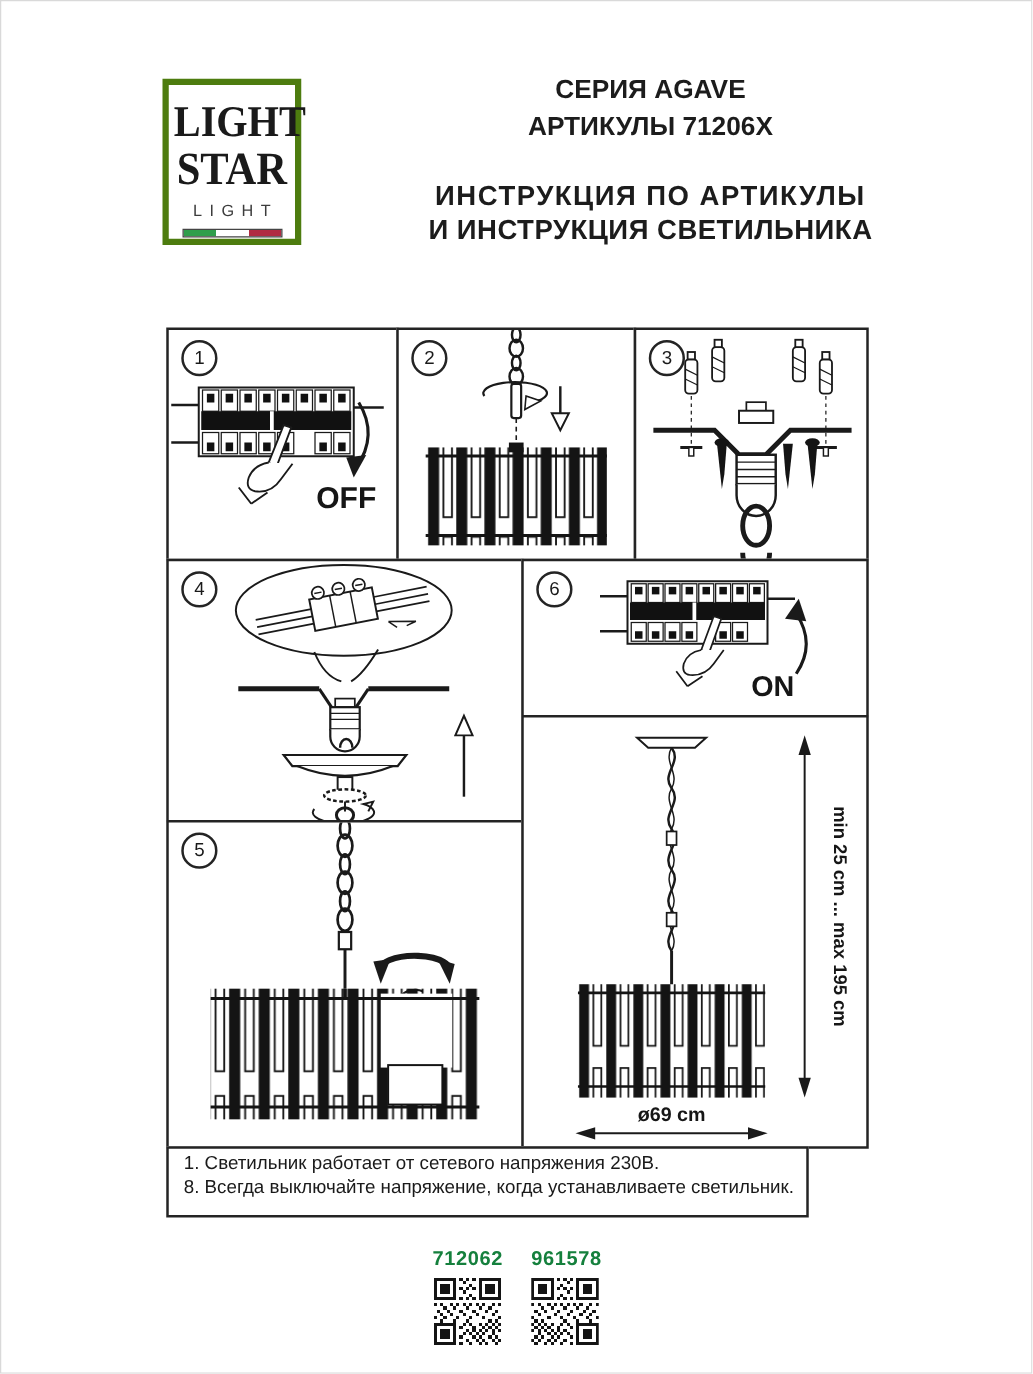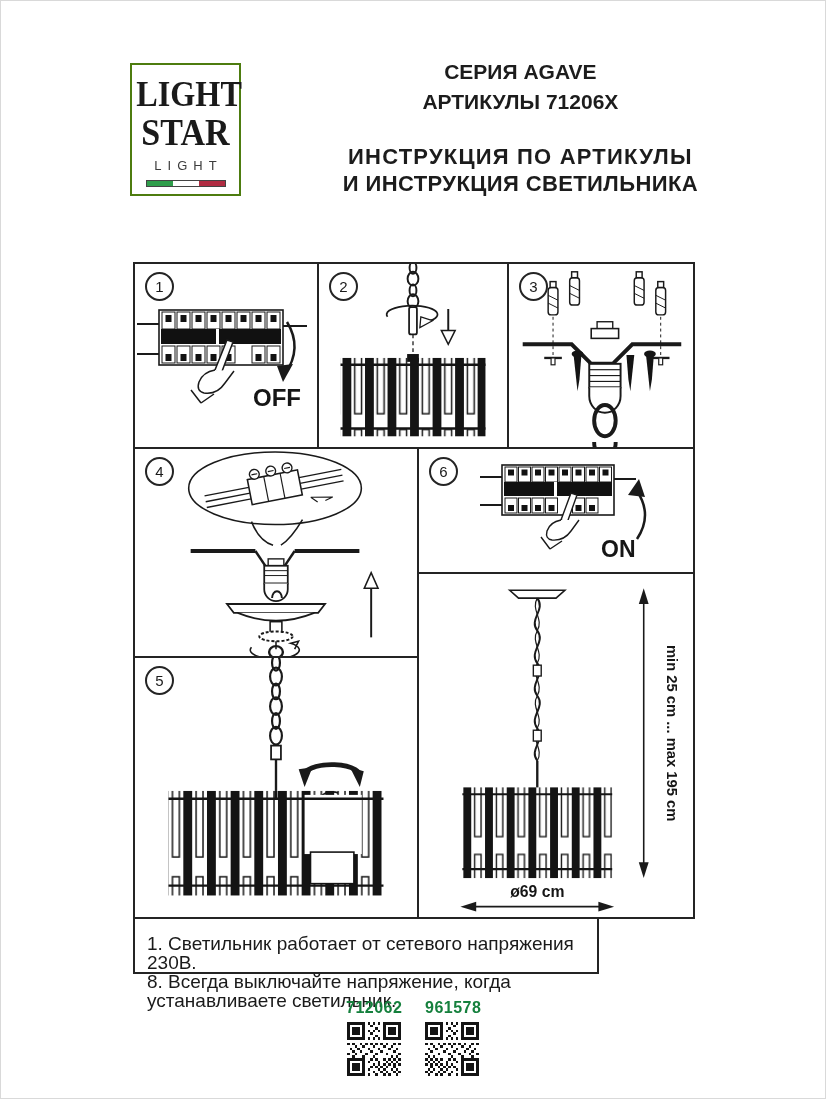--- a/index.html
+++ b/index.html
@@ -1,21 +1,21 @@
 <!DOCTYPE html>
 <html><head>
 <meta charset="utf-8">
 <style>
   html,body{margin:0;padding:0;background:#fff;}
   .page{position:relative;width:826px;height:1099px;background:#fff;
         font-family:"Liberation Sans",sans-serif;color:#1a1a1a;overflow:hidden;
         box-shadow:inset 0 0 0 1px #d9d9d9;}
   
   .logo{position:absolute;left:130px;top:63px;width:111px;height:133px;
-        border:2px solid #4d7c0f;box-sizing:border-box;text-align:center;}
+        border:5px solid #4d7c0f;box-sizing:border-box;text-align:center;}
   .logo .l1,.logo .l2{font-family:"Liberation Serif",serif;font-weight:bold;
         transform:scaleX(.92);letter-spacing:0;line-height:1;}
   .logo .l1{font-size:35px;margin-top:12px;}
   .logo .l2{font-size:37px;margin-top:2px;}
   .logo .l3{font-size:13px;letter-spacing:6px;color:#3c3c3c;margin-top:7px;text-indent:6px;}
   .flag{width:80px;height:7px;margin:7px auto 0;border:1px solid #444;box-sizing:border-box;}
   
   .hdr{position:absolute;right:128px;top:60px;text-align:center;font-weight:bold;color:#1c1c1c;}
   .hdr-series{font-size:21px;line-height:24px;}
   .hdr-articles{font-size:21px;line-height:24px;margin-top:6px;}
@@ -27,22 +27,22 @@
          border-radius:50%;box-sizing:border-box;display:flex;align-items:center;
          justify-content:center;font-size:15px;background:#fff;z-index:2;}
   .panel svg{position:absolute;left:0;top:0;width:100%;height:100%;}
   .p1{left:133px;top:262px;width:186px;height:187px;}
   .p2{left:317px;top:262px;width:192px;height:187px;}
   .p3{left:507px;top:262px;width:188px;height:187px;}
   .p4{left:133px;top:447px;width:286px;height:211px;}
   .p6{left:417px;top:447px;width:278px;height:127px;}
   .p5{left:133px;top:656px;width:286px;height:263px;}
   .p7{left:417px;top:572px;width:278px;height:347px;}
-  .notes{left:133px;top:917px;width:466px;height:57px;padding:15px 0 0 12px;
-         font-size:19px;line-height:19px;}
+  .notes{left:133px;top:917px;width:514px;height:57px;padding:2px 0 0 12px;
+         font-size:15px;line-height:19px;}
   
   .art-label{position:absolute;width:54px;text-align:center;font-weight:bold;
              font-size:16px;color:#15803d;letter-spacing:.5px;}
   .qr{position:absolute;width:54px;height:54px;}
   svg text{font-family:"Liberation Sans",sans-serif;font-weight:bold;fill:#161616;}
 </style>
 </head>
 <body>
 
 <div class="page">

